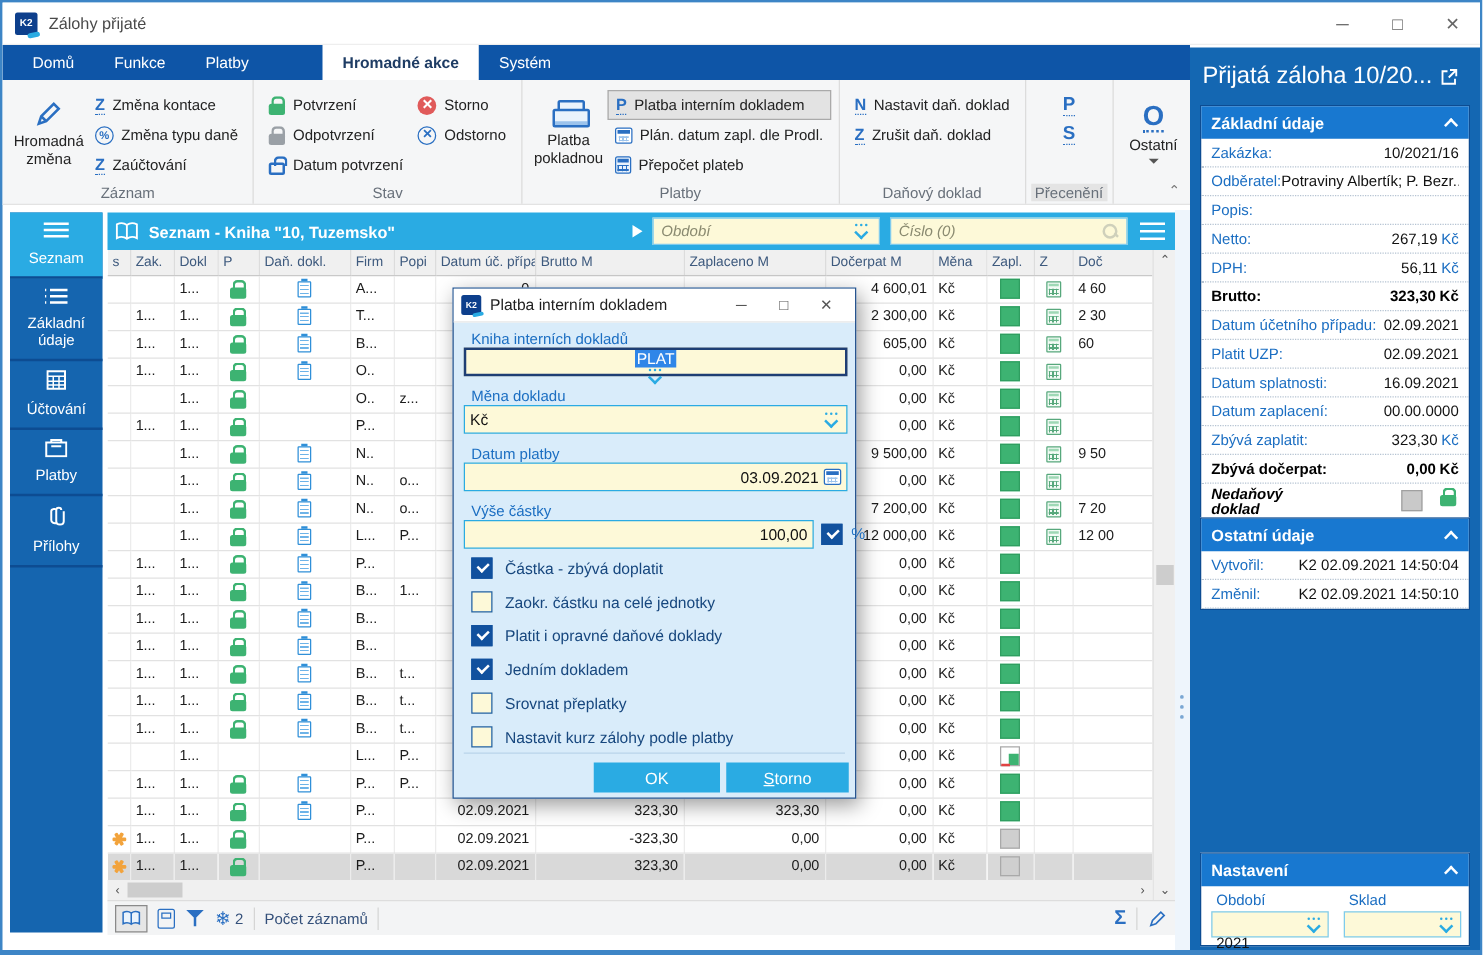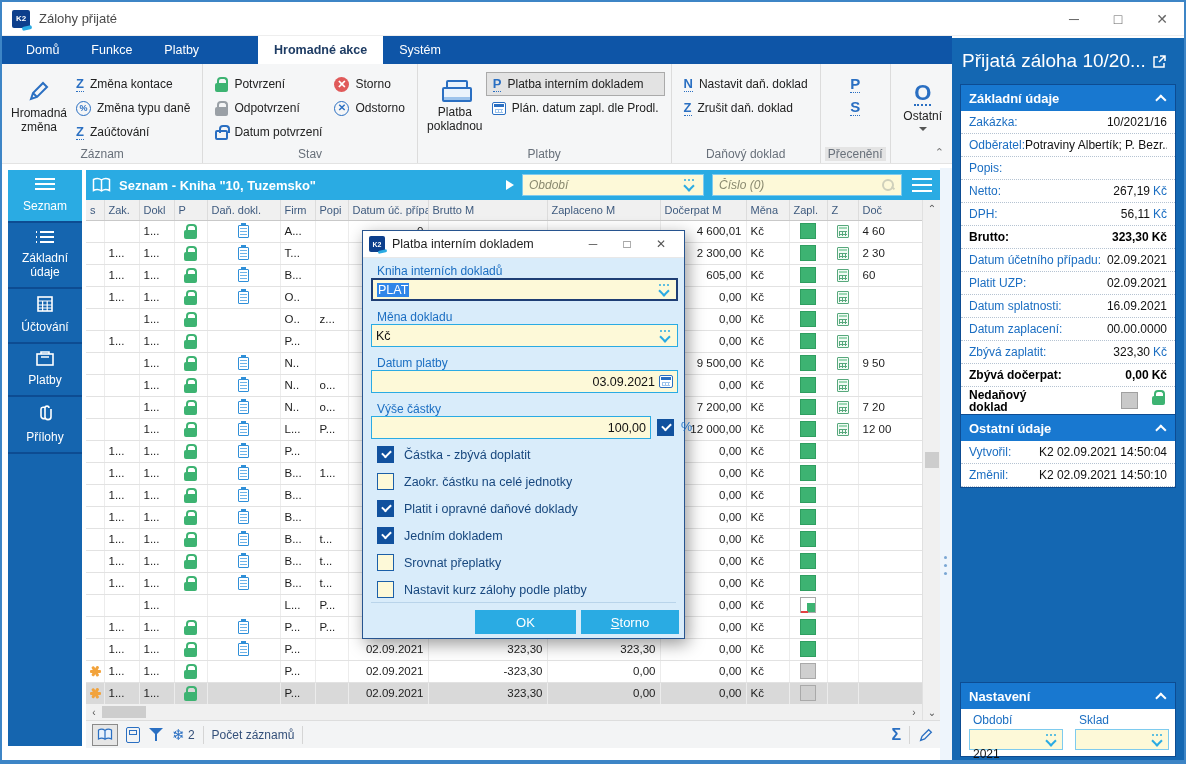--- a/index.html
+++ b/index.html
@@ -135,21 +135,21 @@
   .extlink { margin-left:6px; flex:0 0 auto; }
   .card { position:absolute; left:8px; width:216px; background:#fff; border:1px solid #0d4c92; }
   .cardhdr { height:26px; background:#1878d0; color:#fff; font-weight:bold; font-size:13px; display:flex; align-items:center; padding:0 8px; }
   .chev { margin-left:auto; width:8px; height:8px; border-left:2px solid #fff; border-top:2px solid #fff; transform:rotate(45deg) translateY(3px); }
   .prow { display:flex; align-items:center; height:23px; padding:0 8px; border-bottom:1px dotted #b5c3d2; font-size:12px; white-space:nowrap; overflow:hidden; }
   .prow .lbl { color:#1b6ec2; }
   .prow .val { margin-left:auto; color:#111; overflow:hidden; }
   .prow .cur { color:#1b6ec2; margin-left:3px; }
   .prow.b .val, .prow.b .cur { font-weight:bold; color:#000; }
   .nrow { display:flex; align-items:center; height:27px; padding:0 8px; font-size:12px; overflow:hidden; }
-  .nrow .lbl2 { font-weight:bold; color:#000; width:80px; line-height:12px; height:24px; overflow:hidden; }
+  .nrow .lbl2 { font-weight:bold; color:#000; width:80px; line-height:12px; height:24px; overflow:hidden;font-style:italic; }
   .graysq { width:17px; height:17px; background:#c9c9c9; border:1px solid #a0a0a0; margin-left:auto; }
   .nrow .lk { margin:0 2px 0 14px; }
   .setrow { display:flex; gap:12px; padding:4px 8px 6px 8px; }
   .setfld { display:flex; flex-direction:column; gap:2px; }
   .setfld .lbl { color:#1b6ec2; font-size:12px; padding-left:4px; }
   .combo { width:94px; height:21px; background:#fdf9d8; border:1px solid #7ecbee; display:flex; align-items:center; padding:0 3px; font-size:12px; color:#111; }
   .combo .v { flex:1;margin-top:28px; }
 
   
   .dialog { position:absolute; left:360px; top:228px; width:323px; height:409px; background:#d9ecfa; border:1px solid #27548f; box-shadow:3px 5px 16px rgba(0,0,0,.4); z-index:50; }
@@ -257,20 +257,24 @@
         <span>Platba pokladnou</span>
       </div>
       <div class="smallcol">
         <div class="ritem hl">
             <span class="bluelet">P</span>
             <span>Platba interním dokladem</span>
           </div>
         <div class="ritem">
             <span class="calic"></span>
             <span>Plán. datum zapl. dle Prodl.</span>
+          </div>
+        <div class="ritem">
+            <span class="calcb"></span>
+            <span>Přepočet plateb</span>
           </div>
       </div>
       <div class="rgl">Platby</div>
     </div>
 
     <div class="rgroup">
       <div class="smallcol">
         <div class="ritem">
             <span class="bluelet">N</span>
             <span>Nastavit daň. doklad</span>
@@ -1224,21 +1228,21 @@
       <div class="k2mini">K2</div>
       <span class="txt">Platba interním dokladem</span>
       <div class="dctrls">
         <div class="dctrl">─</div>
         <div class="dctrl">□</div>
         <div class="dctrl">✕</div>
       </div>
     </div>
     <div class="dbody">
       <span class="dlbl" style="top:6px;">Kniha interních dokladů</span>
-      <div class="dinput focus" style="top:20px;">
+      <div class="dinput focus" style="top:20px;flex-direction:column;">
         <span class="seltext">PLAT</span>
           <span class="sp"></span>
           <span class="cmb"></span>
       </div>
       <span class="dlbl" style="top:52px;">Měna dokladu</span>
       <div class="dinput" style="top:66px;">
         <span>Kč</span>
           <span class="sp"></span>
           <span class="cmb"></span>
       </div>

